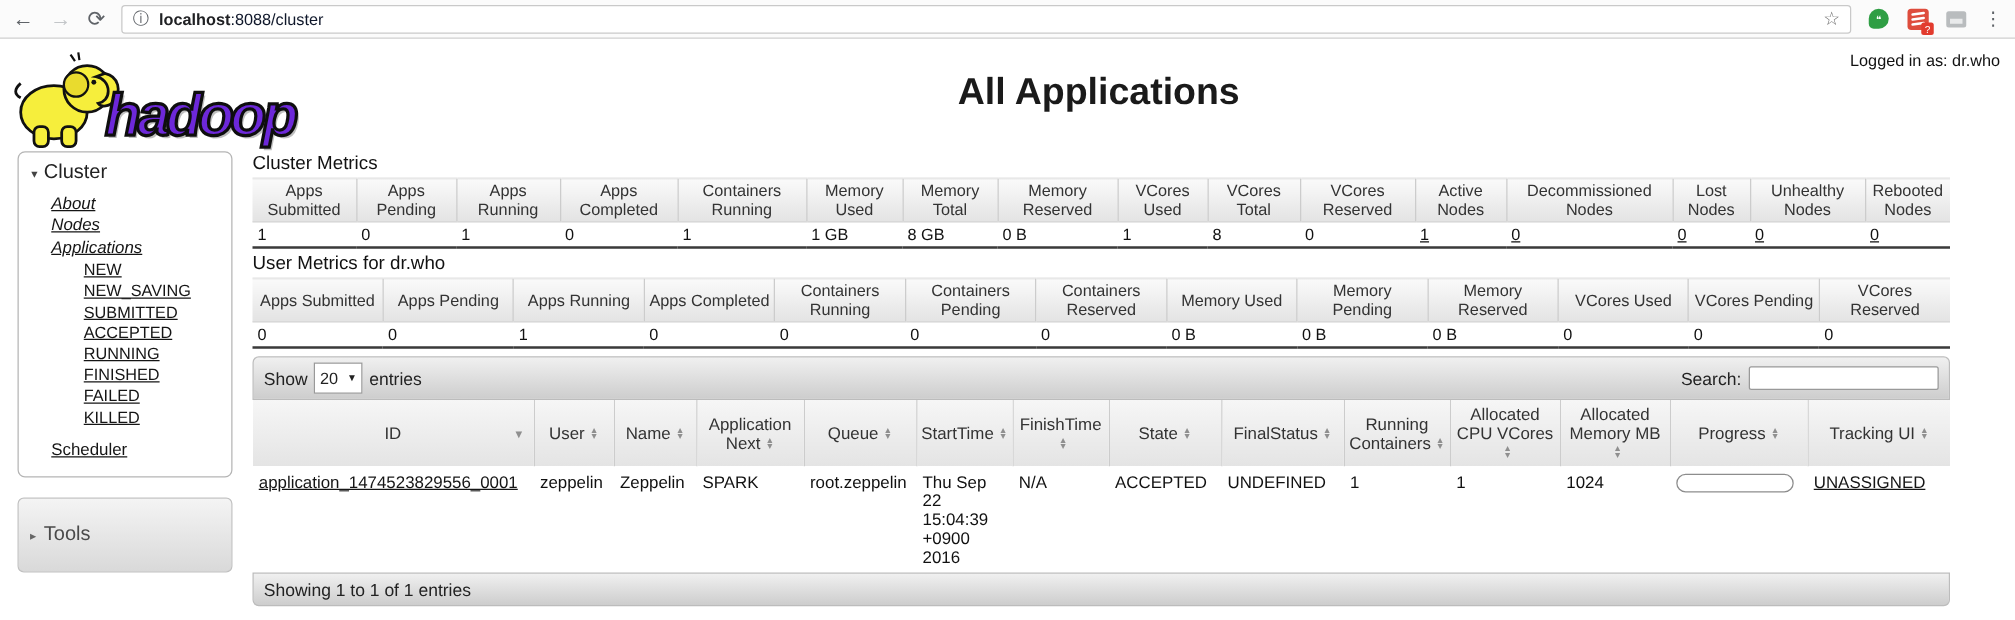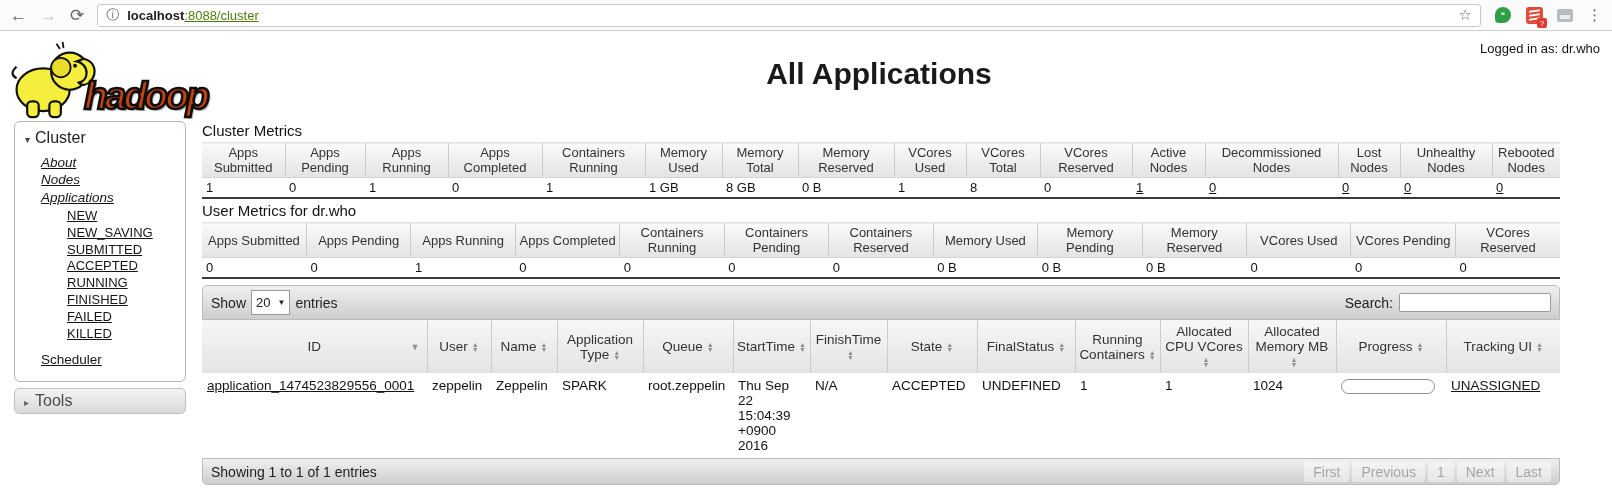--- a/index.html
+++ b/index.html
@@ -8,59 +8,59 @@
 
   
   .chrome { height:31px; background:#fbfbfb; border-bottom:1px solid #cfcfcf;
             display:flex; align-items:center; padding:0 10px; gap:13px; }
   .nav-btn { font-size:17px; color:#5f6368; cursor:pointer; line-height:1; }
   .nav-btn.disabled { color:#c3c6c9; }
   .urlbar { flex:1; height:23px; border:1px solid #c9c9c9; border-radius:3px; background:#fff;
             display:flex; align-items:center; padding:0 8px; gap:8px; font-size:13px; }
   .info-ic { color:#5f6368; font-size:13px; }
   .url-host { font-weight:bold; color:#202124; }
-  .url-rest { color:#4d7c0f;text-decoration:underline; }
+  .url-rest { color:#0f172a; }
   .star { margin-left:auto; color:#6a6a6a; font-size:15px; }
   .ext { position:relative; width:18px; height:18px; display:flex; align-items:center; justify-content:center; }
   .ext-green { width:16px; height:16px; background:#2f9e44; border-radius:50% 50% 50% 4px;
                color:#fff; font-size:8px; display:flex; align-items:center; justify-content:center; }
   .ext-red { width:17px; height:17px; background:#de4c3c; border-radius:3px; display:flex;
              flex-direction:column; justify-content:center; gap:2px; padding:3px; }
   .ext-red i { display:block; height:2px; background:#fff; border-radius:1px; transform:rotate(-8deg); }
   .badge { position:absolute; right:-4px; bottom:-4px; background:#e23b2e; color:#fff; font-size:8px;
            width:10px; height:10px; border-radius:2px; display:flex; align-items:center; justify-content:center; }
   .ext-gray { width:16px; height:13px; background:#b9bcbe; border-radius:2px; position:relative; }
   .ext-gray i { position:absolute; left:3px; right:3px; bottom:3px; height:4px; background:#e9eaeb; display:block; }
   .menu-dots { font-size:15px; color:#5f6368; }
 
   
   .pg-header { position:relative; height:90px; }
   .loggedin { position:absolute; top:10px; right:12px; font-size:13px; color:#111; }
   .logo { position:absolute; left:6px; top:10px; display:flex; align-items:flex-end; }
-  .logo-text { font-size:39px; font-weight:bold; font-style:italic; letter-spacing:-3px;
-               color:#c2410c; -webkit-text-stroke:2.6px #0e0e0e; line-height:0.9;
+  .logo-text { font-size:47px; font-weight:bold; font-style:italic; letter-spacing:-3px;
+               color:#6d28d9; -webkit-text-stroke:2.6px #0e0e0e; line-height:0.9;
                text-shadow:2px 2px 0 rgba(0,0,0,0.25); padding-bottom:6px; margin-left:-14px; }
   .pg-title { position:absolute; left:200px; width:1358px; top:26px; text-align:center;
               font-size:30px; font-weight:bold; color:#1a1a1a; }
 
   
   .body-row { display:flex; padding-left:14px; }
   aside { width:172px; flex:none; margin-right:16px; }
   main  { width:1358px; flex:none; }
 
   
   .nav-box { border:1px solid #b5b5b5; border-radius:6px; padding:7px 10px 14px; background:#fff; }
   .nav-head { font-size:16px; color:#222; margin-bottom:7px; }
   .nav-head .tri { font-size:10px; color:#444; margin-right:5px; }
   .nav-list { list-style:none; margin-left:16px; font-size:13.5px; line-height:1.28;font-style:italic; }
   .nav-list a, .state-list a, .sched a { color:#151515; text-decoration:underline; cursor:pointer; }
   .state-list { list-style:none; margin:2px 0 2px 42px; font-size:13px; line-height:1.3; }
   .sched { margin:9px 0 0 16px; font-size:13.5px; }
-  .tools-bar { margin-top:6px; border:1px solid #c2c2c2; border-radius:5px;
-               background:linear-gradient(#f4f4f4,#d9d9d9); padding:3px 9px; font-size:16px; color:#4a4a4a; }
+  .tools-bar { margin-top:16px; border:1px solid #c2c2c2; border-radius:5px;
+               background:linear-gradient(#f4f4f4,#d9d9d9); padding:20px 9px; font-size:16px; color:#4a4a4a; }
   .tools-bar .tri { font-size:10px; color:#666; margin-right:6px; }
 
   
   .m-title { font-size:15px; color:#111; margin:1px 0 3px; }
   table.metrics { width:100%; border-collapse:collapse; table-layout:fixed; border-bottom:2px solid #3a3a3a; }
   table.metrics th { background:linear-gradient(#fafafa,#e3e3e3); border-left:1px solid #ccc;
                      border-top:1px solid #e2e2e2; border-bottom:1px solid #d4d4d4;
                      font-weight:normal; font-size:13px; color:#333; text-align:center; padding:2px 3px; }
   table.metrics th:first-child { border-left:none; }
   table.metrics td { font-size:13px; padding:2px 4px; color:#111; }
@@ -311,21 +311,21 @@
           <tr>
         <th><span>ID</span><span class="sort-active">▼</span></th>
         <th><span>User</span><span class="sorts">
                 <span>▲</span>
                 <span>▼</span>
               </span></th>
         <th><span>Name</span><span class="sorts">
                 <span>▲</span>
                 <span>▼</span>
               </span></th>
-        <th><span>Application Type</span><span class="sorts">
+        <th><span>Application Next</span><span class="sorts">
                 <span>▲</span>
                 <span>▼</span>
               </span></th>
         <th><span>Queue</span><span class="sorts">
                 <span>▲</span>
                 <span>▼</span>
               </span></th>
         <th><span>StartTime</span><span class="sorts">
                 <span>▲</span>
                 <span>▼</span>
@@ -383,23 +383,16 @@
                 <div class="progress-fill" style="width: 0%;"></div>
               </div>
             </td>
           <td><a class="track">UNASSIGNED</a></td>
         </tr>
       </tbody>
     </table>
 
     <div class="dt-bar bottom">
       <span>Showing 1 to 1 of 1 entries</span>
-      <span class="paginate">
-        <span class="pg-btn">First</span>
-        <span class="pg-btn">Previous</span>
-        <span class="pg-btn">1</span>
-        <span class="pg-btn">Next</span>
-        <span class="pg-btn">Last</span>
-      </span>
     </div>
 
   </main>
 </div>
 
 </body></html>

